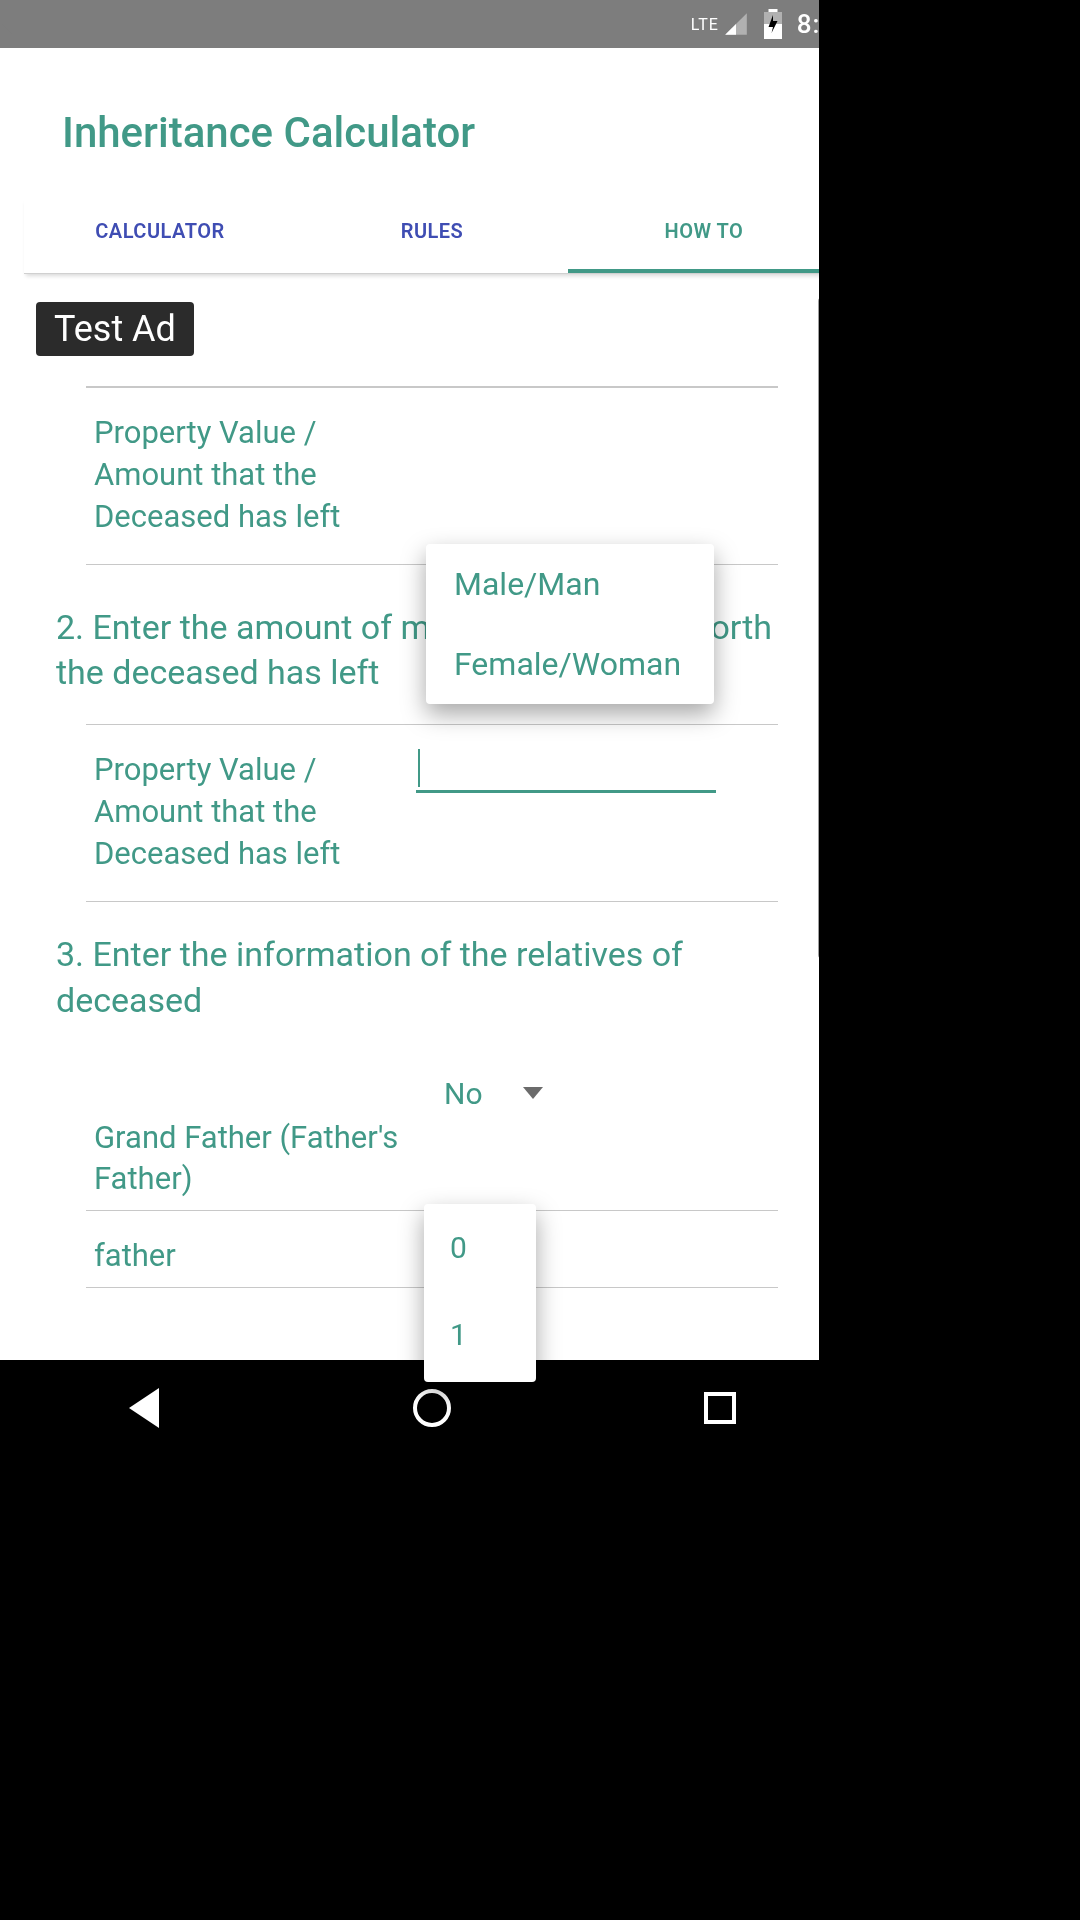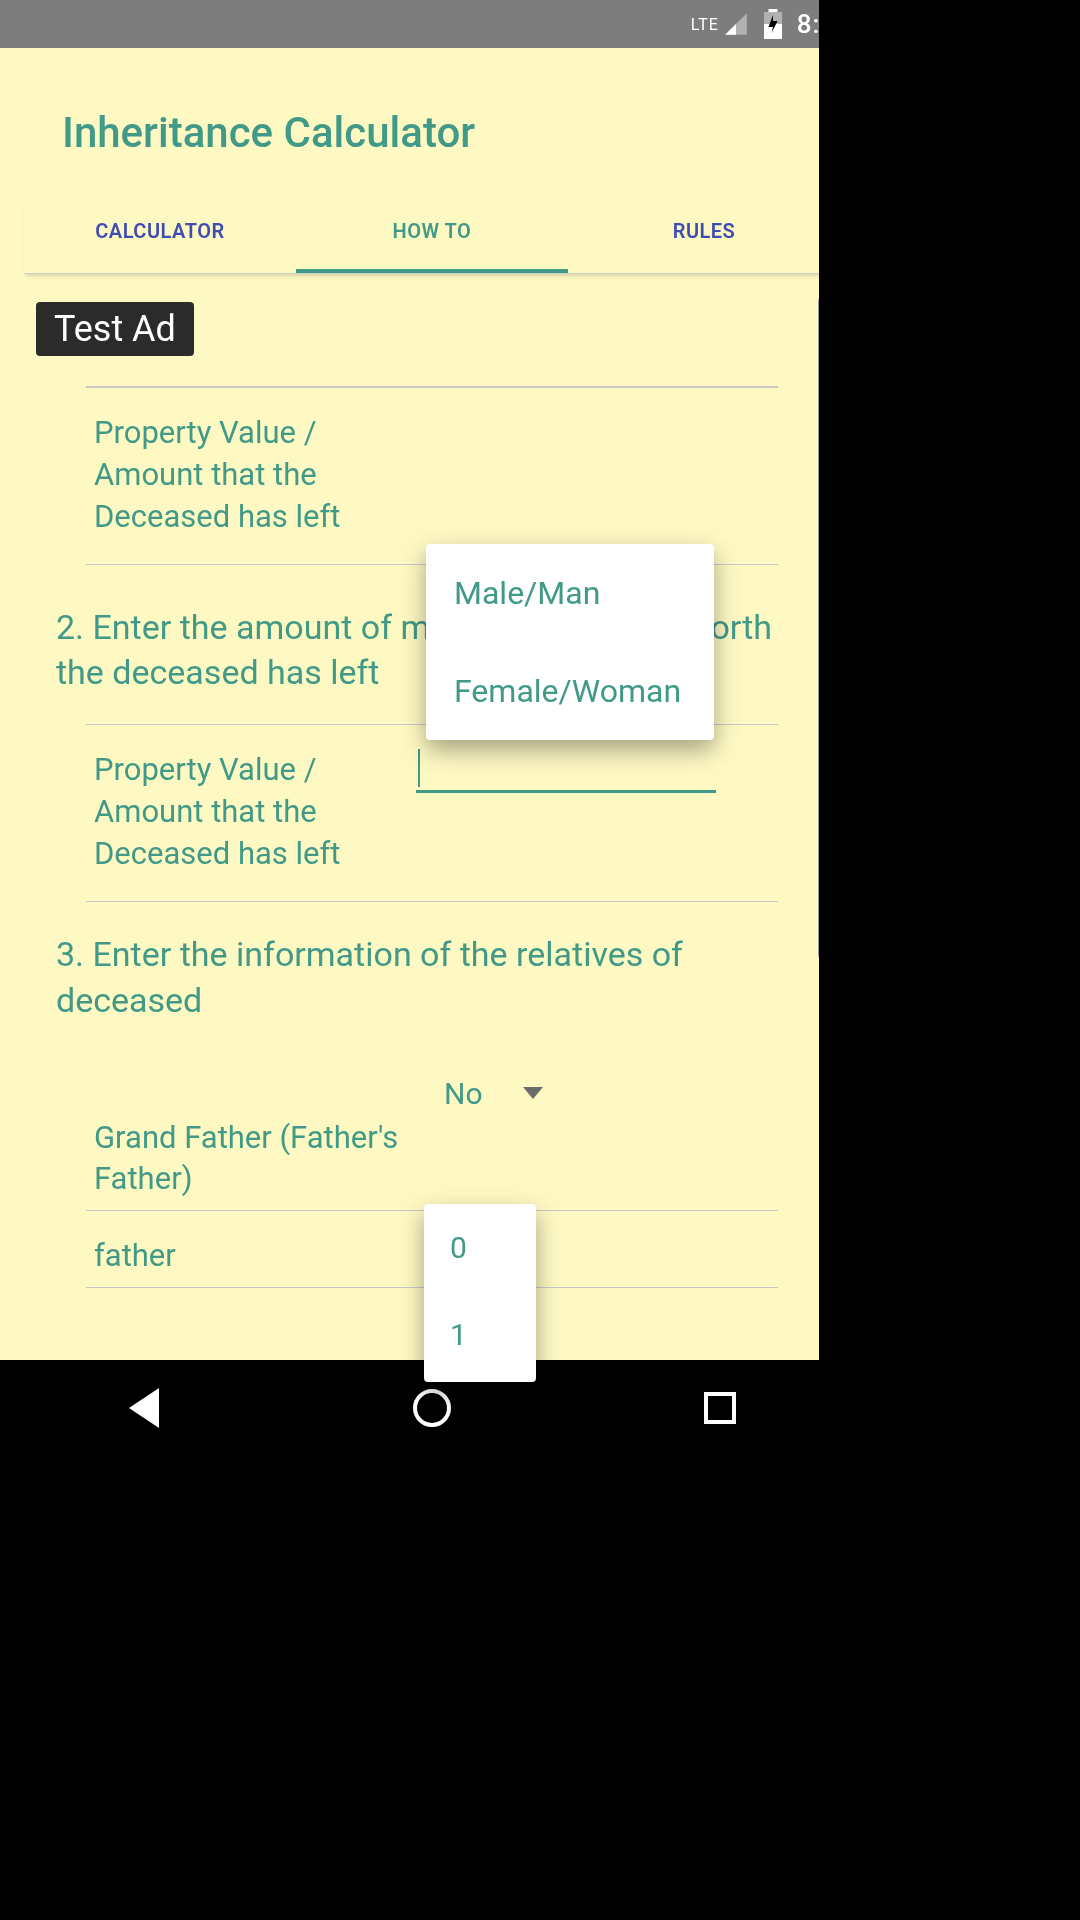--- a/index.html
+++ b/index.html
@@ -6,21 +6,21 @@
 html, body { width: 819px; height: 1456px; font-family: Roboto, Arial, sans-serif; background: #000; }
 .screen { width: 864px; height: 1456px; background: #000; position: relative; }
 
 .status-bar { height: 48px; background: #7d7d7d; display: flex; align-items: center; padding: 0 12px; color: #fff; font-size: 26px; }
 .status-left { flex: 0 0 auto; }
 .status-right { margin-left: auto; display: flex; align-items: center; gap: 14px; }
 .sd-icon { width: 28px; height: 34px; background: #fff; border-radius: 3px; position: relative; }
 .sd-icon::before { content:''; position:absolute; top:0; right:0; width:10px; height:10px; background:#7d7d7d; clip-path: polygon(0 0,100% 0,100% 100%);}
 .clock { font-weight: 500; letter-spacing:1px;}
 
-.app { position: absolute; top: 48px; left: 0; right: 0; bottom: 96px; background: #fef9c3; }
+.app { position: absolute; top: 48px; left: 0; right: 0; bottom: 96px; background: #ffffff; }
 
 .app-title { color: #419987; font-size: 42px; font-weight: 500; padding: 60px 0 40px 62px; }
 
 .tabs { display: flex; border-bottom: 1px solid #d0d0d0; margin: 0 24px; box-shadow: 0 4px 4px -2px rgba(0,0,0,.15);}
 .tab { flex:1; text-align:center; padding: 22px 0 26px; font-size: 20px; font-weight: 600; color: #3f4db3; letter-spacing: .5px;}
 .tab.active { border-bottom: 4px solid #419987; color: #419987; }
 
 .content { position: relative; padding: 28px 36px 0 36px; height: calc(100% - 300px); }
 .scroll-ind { position:absolute; right: 40px; top: 24px; width: 6px; height: 660px; background: #9e9e9e; border-radius:3px;}
 
@@ -34,21 +34,21 @@
 .row { display:flex; align-items:flex-start; padding: 24px 0 26px; gap: 30px; position:relative;}
 .row-label { color:#419987; font-size:31px; line-height:1.35; flex: 0 0 300px; padding-left: 8px;}
 .row-control { flex:1; }
 
 .dropdown-val { color:#419987; font-size:30px; display:flex; align-items:center; gap:40px; padding-left:8px;}
 .caret-down { width:0;height:0;border-left:10px solid transparent;border-right:10px solid transparent;border-top:12px solid #6b6b6b;}
 
 .input-line { border:none; border-bottom:3px solid #419987; width: 300px; height: 44px; font-size:30px; color:#419987; padding:0 4px; background:transparent;}
 
 .popup { position:absolute; background:#fff; border-radius:4px; box-shadow: 0 10px 24px rgba(0,0,0,.35); z-index:10;}
-.popup-item { color:#419987; font-size:32px; padding: 30px 28px; white-space:nowrap;}
+.popup-item { color:#419987; font-size:32px; padding: 21px 28px; white-space:nowrap;}
 .gender-popup{ left:426px; top:496px; width:288px;}
 .num-popup{ left:424px; top:1156px; width:112px; padding-bottom:4px;}
 .num-popup .popup-item{ font-size:30px; padding:26px 26px;}
 
 .navbar { position:absolute; left:0; right:0; bottom:0; height:96px; background:#000; display:flex; align-items:center; justify-content:space-around;}
 .nav-btn { width:60px; height:60px; display:flex; align-items:center; justify-content:center;}
 .tri-back{width:0;height:0;border-top:20px solid transparent;border-bottom:20px solid transparent;border-right:30px solid #fff;}
 .circ-home{width:38px;height:38px;border:4px solid #fff;border-radius:50%;}
 .sq-recent{width:32px;height:32px;border:4px solid #fff;}
 </style>
@@ -75,22 +75,22 @@
     <span class="clock">8:36</span>
   </div>
 </div>
 
 <div class="app">
 
   <div class="app-title">Inheritance Calculator</div>
 
   <div class="tabs">
     <div class="tab">CALCULATOR</div>
+    <div class="tab">RULES</div>
     <div class="tab active">HOW TO</div>
-    <div class="tab">RULES</div>
   </div>
 
   <div class="content">
     <div class="scroll-ind"></div>
 
     <span class="ad-badge">Test Ad</span>
 
     <div class="form-section">
       <hr class="divider">
       <hr class="divider">

